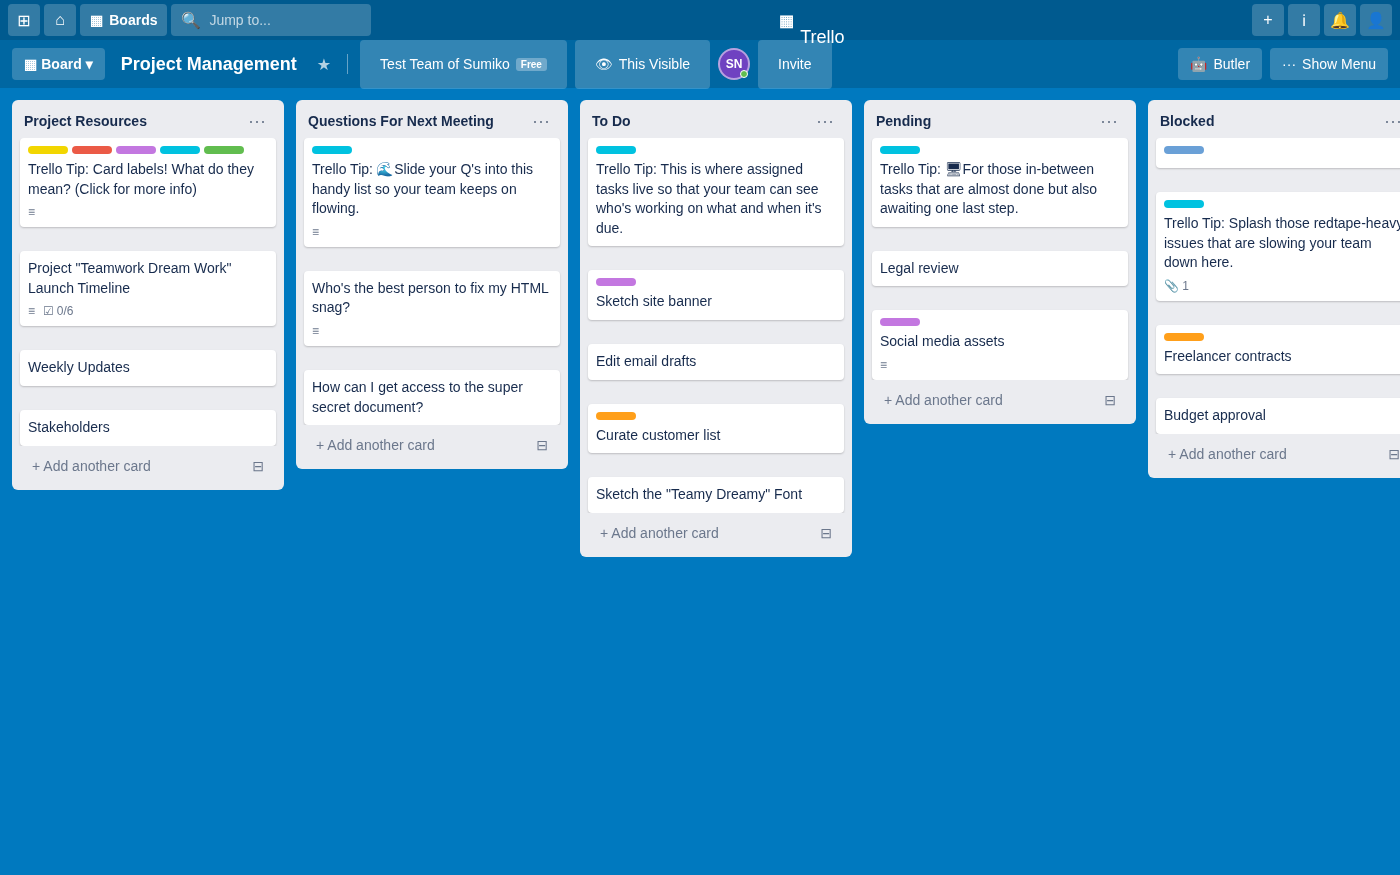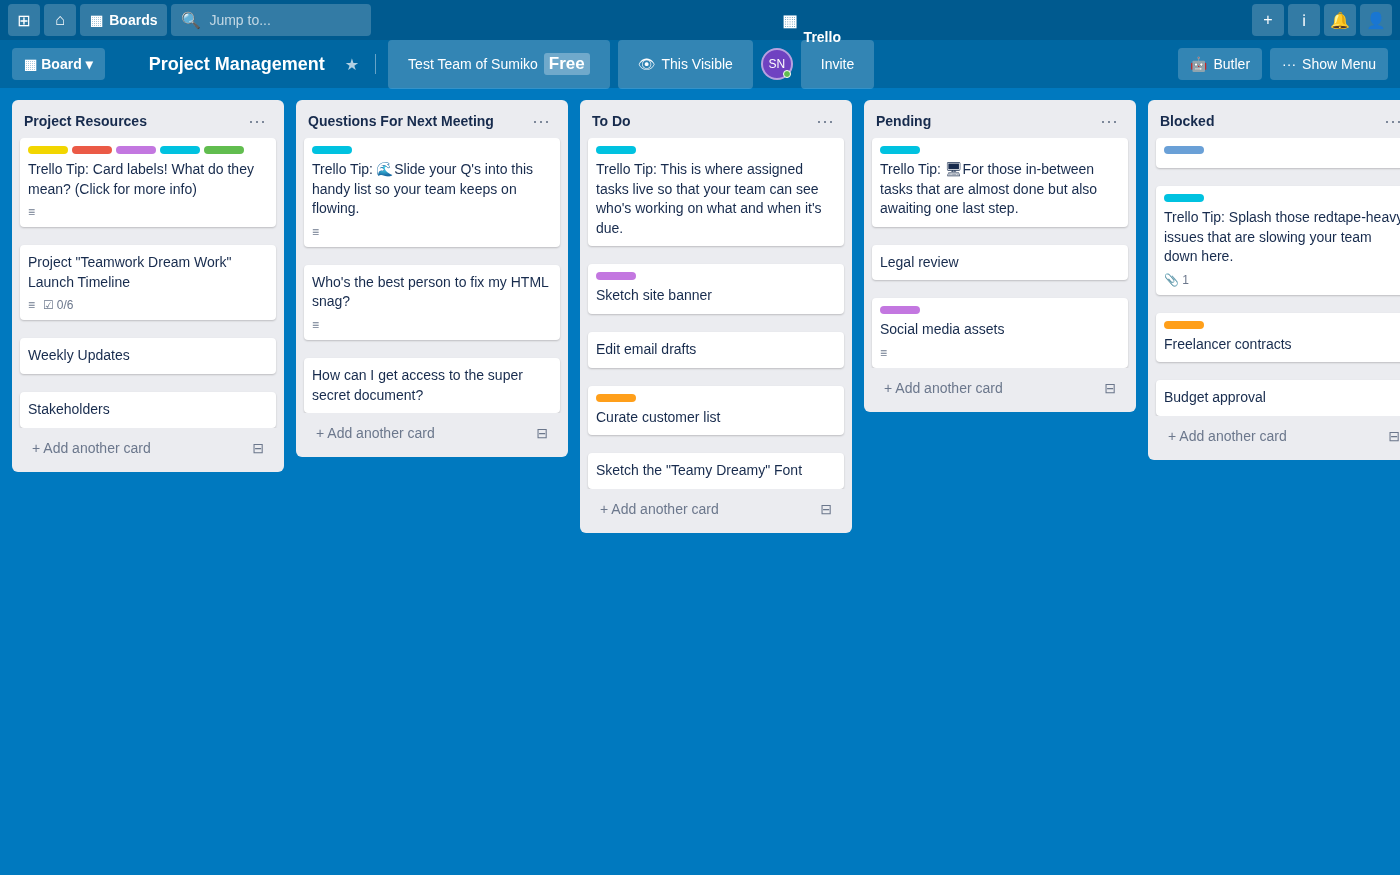--- a/index.html
+++ b/index.html
@@ -100,21 +100,20 @@
       gap: 4px;
       cursor: pointer;
       font-size: 14px;
       font-weight: 700;
     }
     .board-title {
       color: white;
       font-size: 18px;
       font-weight: 700;
       padding: 0 8px;
-      margin-left: 28px;
     }
     .star-btn {
       background: transparent;
       border: none;
       color: rgba(255,255,255,0.7);
       cursor: pointer;
       font-size: 16px;
       padding: 4px;
     }
     .divider-v {
@@ -132,35 +131,35 @@
       padding: 0 20px;
       display: flex;
       align-items: center;
       gap: 6px;
       cursor: pointer;
       font-size: 14px;
     }
     .badge-free {
       background: rgba(255,255,255,0.3);
       border-radius: 3px;
-      font-size: 17px;
+      font-size: 10px;
       padding: 1px 5px;
       font-weight: 700;
     }
     .avatar {
       width: 32px;
       height: 32px;
       border-radius: 50%;
       background: #6F42C1;
       color: white;
       display: flex;
       align-items: center;
       justify-content: center;
       font-size: 12px;
-      font-weight: 400;
+      font-weight: 700;
       border: 2px solid rgba(255,255,255,0.5);
       cursor: pointer;
       position: relative;
     }
     .avatar-online {
       position: absolute;
       bottom: 0;
       right: 0;
       width: 8px;
       height: 8px;
@@ -237,21 +236,21 @@
       color: #6B778C;
       font-size: 18px;
       padding: 2px 6px;
       border-radius: 4px;
       line-height: 1;
     }
     .list-cards {
       padding: 0 8px;
       display: flex;
       flex-direction: column;
-      gap: 18px;
+      gap: 24px;
       overflow-y: auto;
     }
 
     
     .card {
       background: white;
       border-radius: 4px;
       padding: 8px;
       box-shadow: 0 1px 2px rgba(0,0,0,0.2);
       cursor: pointer;
@@ -301,22 +300,22 @@
       border-radius: 4px;
       margin: 4px 8px 8px;
     }
     .add-card-template {
       margin-left: auto;
       color: #6B778C;
     }
 
     
     .trello-logo {
-      font-size: 14px;
-      font-weight: 700;
+      font-size: 18px;
+      font-weight: 400;
       color: white;
       margin-top: 34px;
     }
   </style>
 </head>
 <body>
 
 <nav class="top-nav">
   <button class="nav-icon-btn">
     <span>⊞</span>

